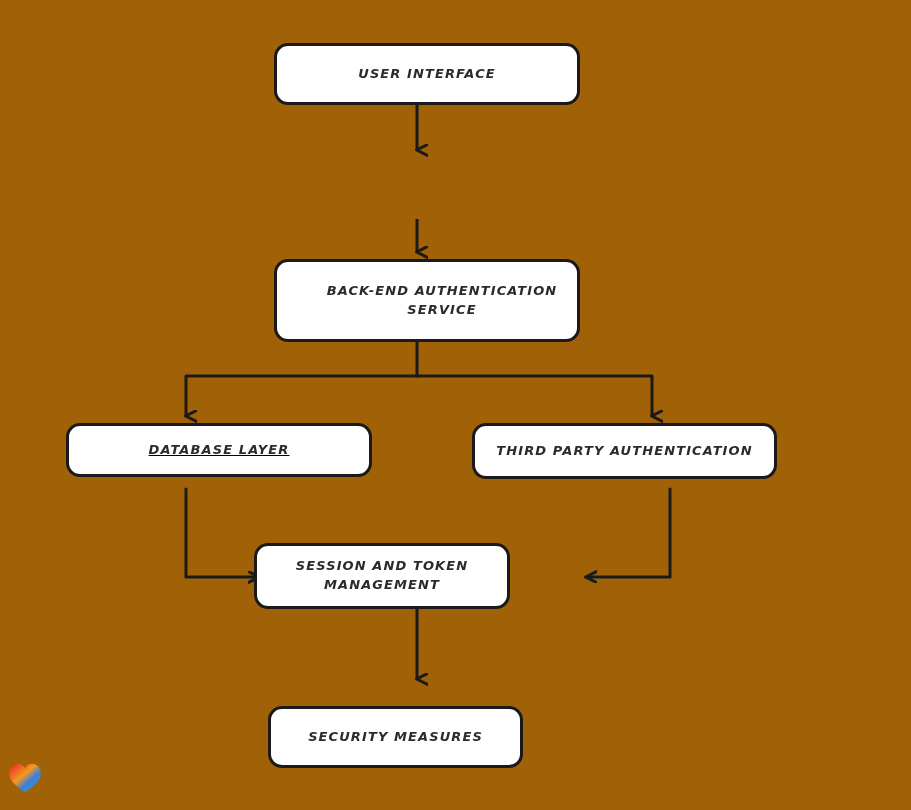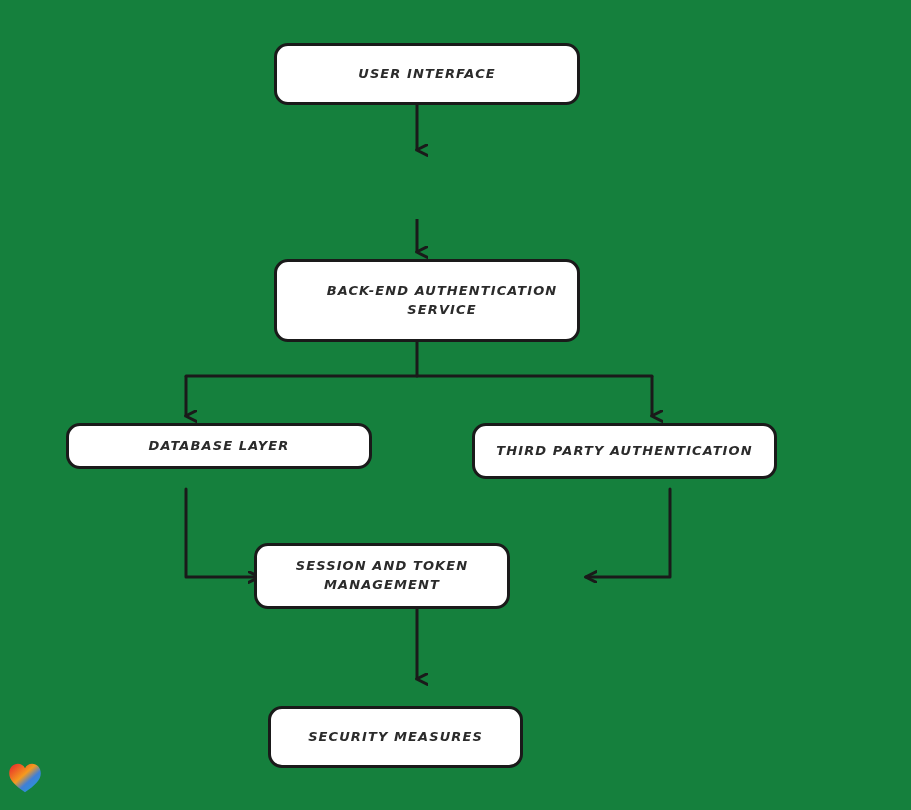--- a/index.html
+++ b/index.html
@@ -8,21 +8,21 @@
     padding: 0;
     background: #ffffff;
   }
   body {
     font-family: "DejaVu Sans", sans-serif;
   }
   #canvas {
     position: relative;
     width: 911px;
     height: 810px;
-    background: #15803d;
+    background: #a16207;
     overflow: hidden;
   }
   #flow-svg {
     position: absolute;
     left: 0;
     top: 0;
     width: 911px;
     height: 810px;
   }
   .node-box {
@@ -127,21 +127,21 @@
   <div class="node-box" style="left:274px; top:43px; width:306px; height:62px;">
     <span class="node-label">User Interface</span>
   </div>
 
 
   <div class="node-box" style="left:274px; top:259px; width:306px; height:83px;padding-left:30px;">
     <span class="node-label">Back-End Authentication
 Service</span>
   </div>
 
-  <div class="node-box" style="left:66px; top:423px; width:306px; height:46px;">
+  <div class="node-box" style="left:66px; top:423px; width:306px; height:54px;text-decoration:underline;">
     <span class="node-label">Database Layer</span>
   </div>
 
   <div class="node-box" style="left:472px; top:423px; width:305px; height:56px;">
     <span class="node-label">Third Party Authentication</span>
   </div>
 
   <div class="node-box" style="left:254px; top:543px; width:256px; height:66px;">
     <span class="node-label">Session and Token
 Management</span>

